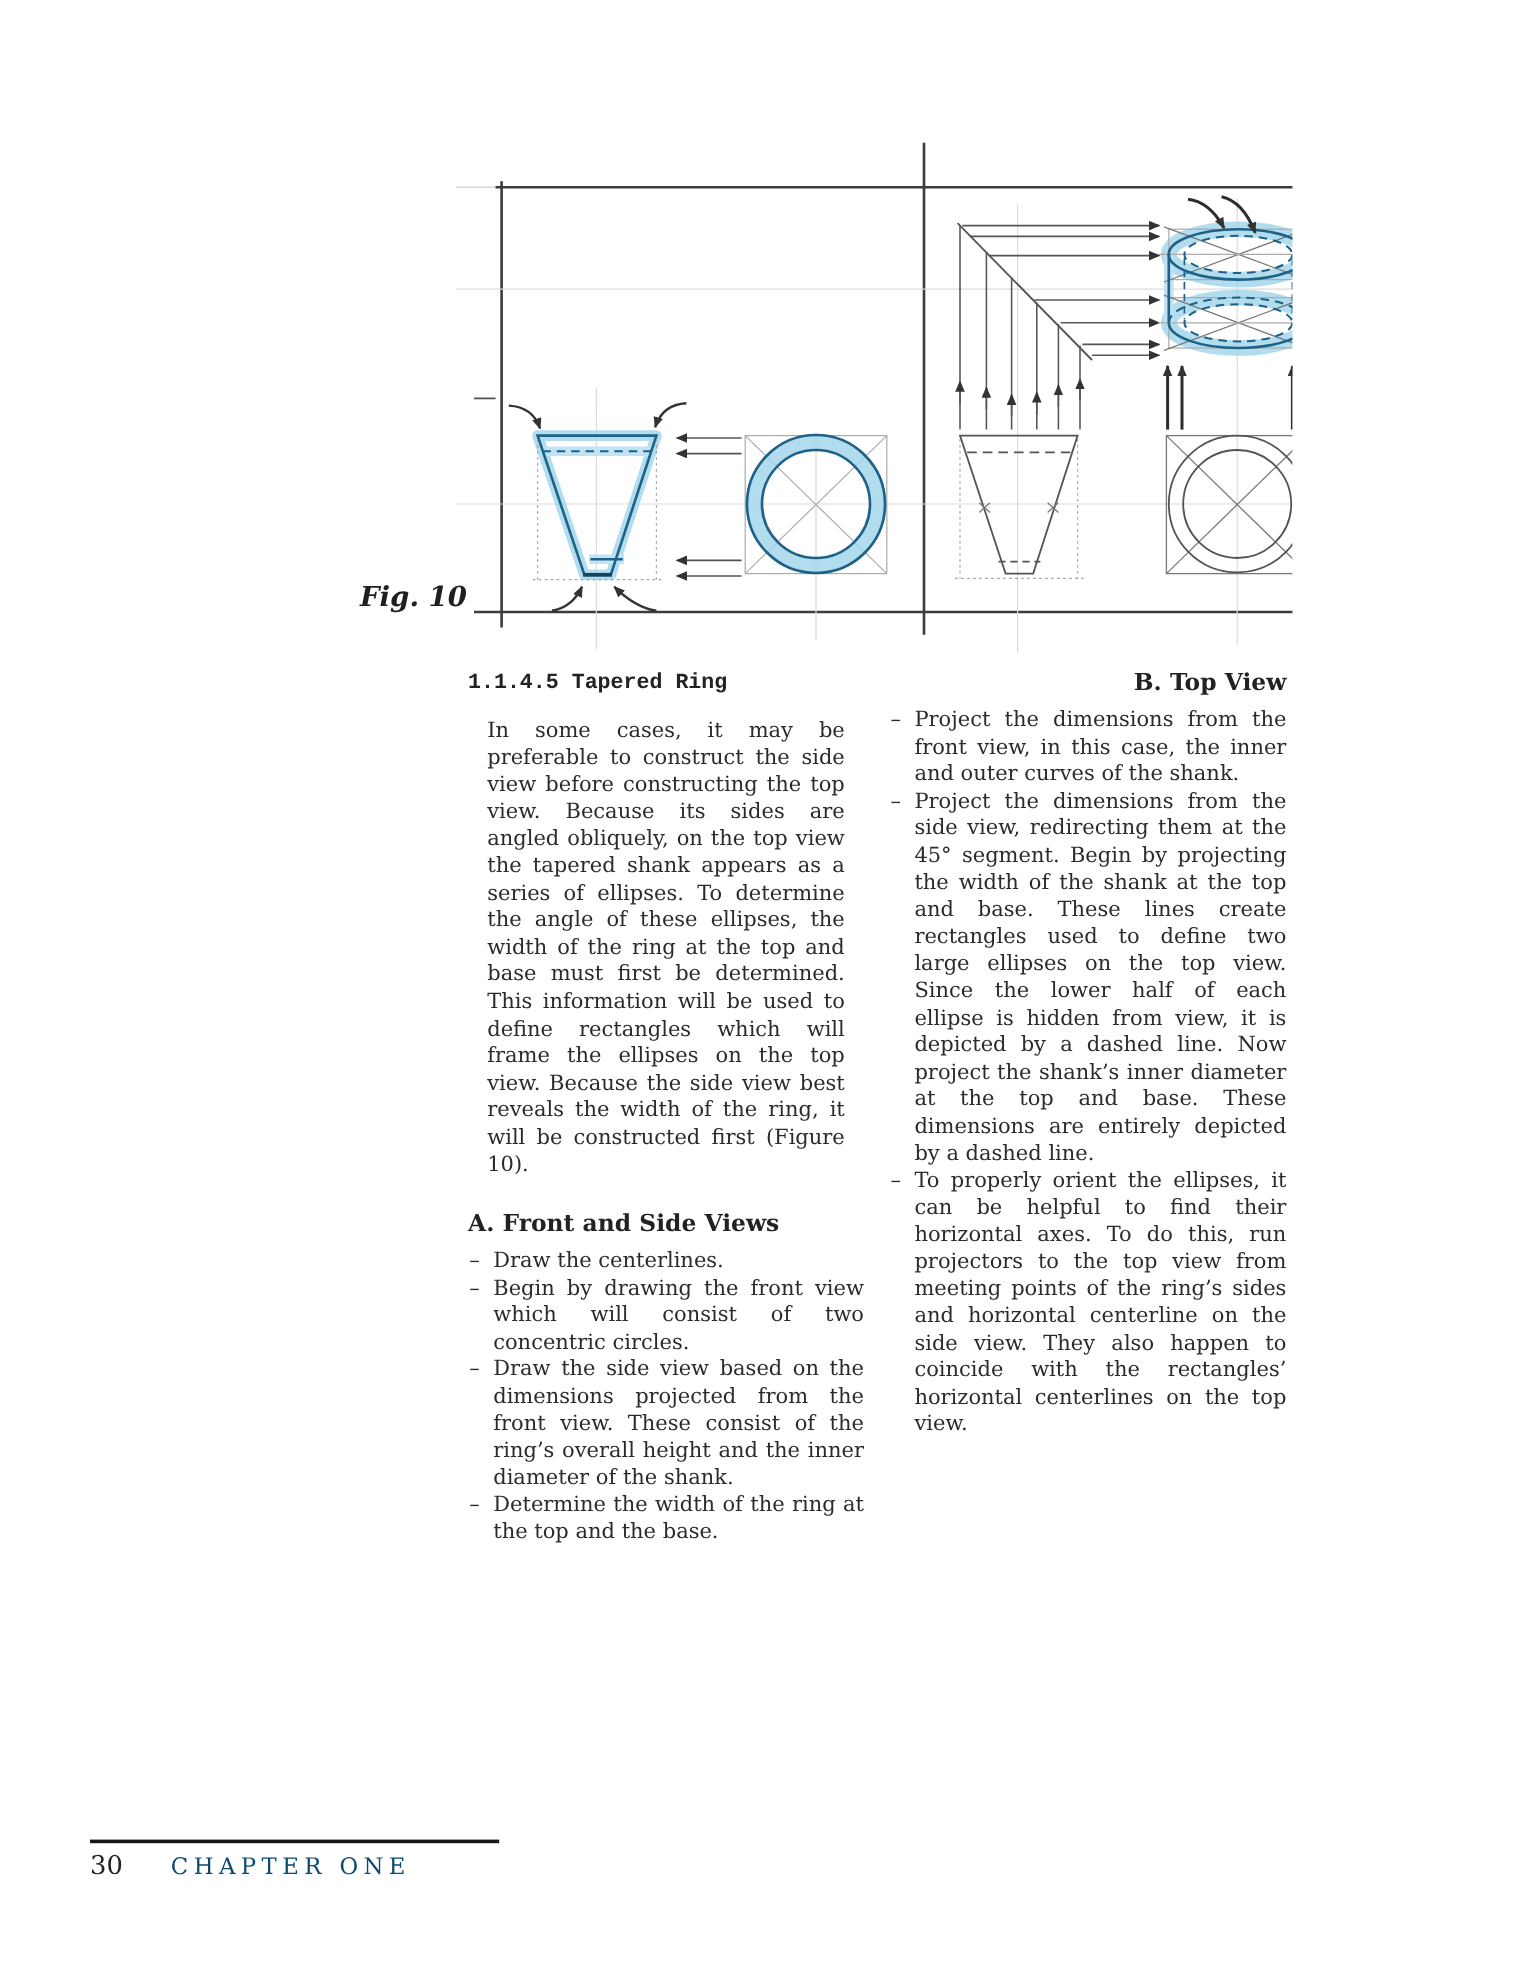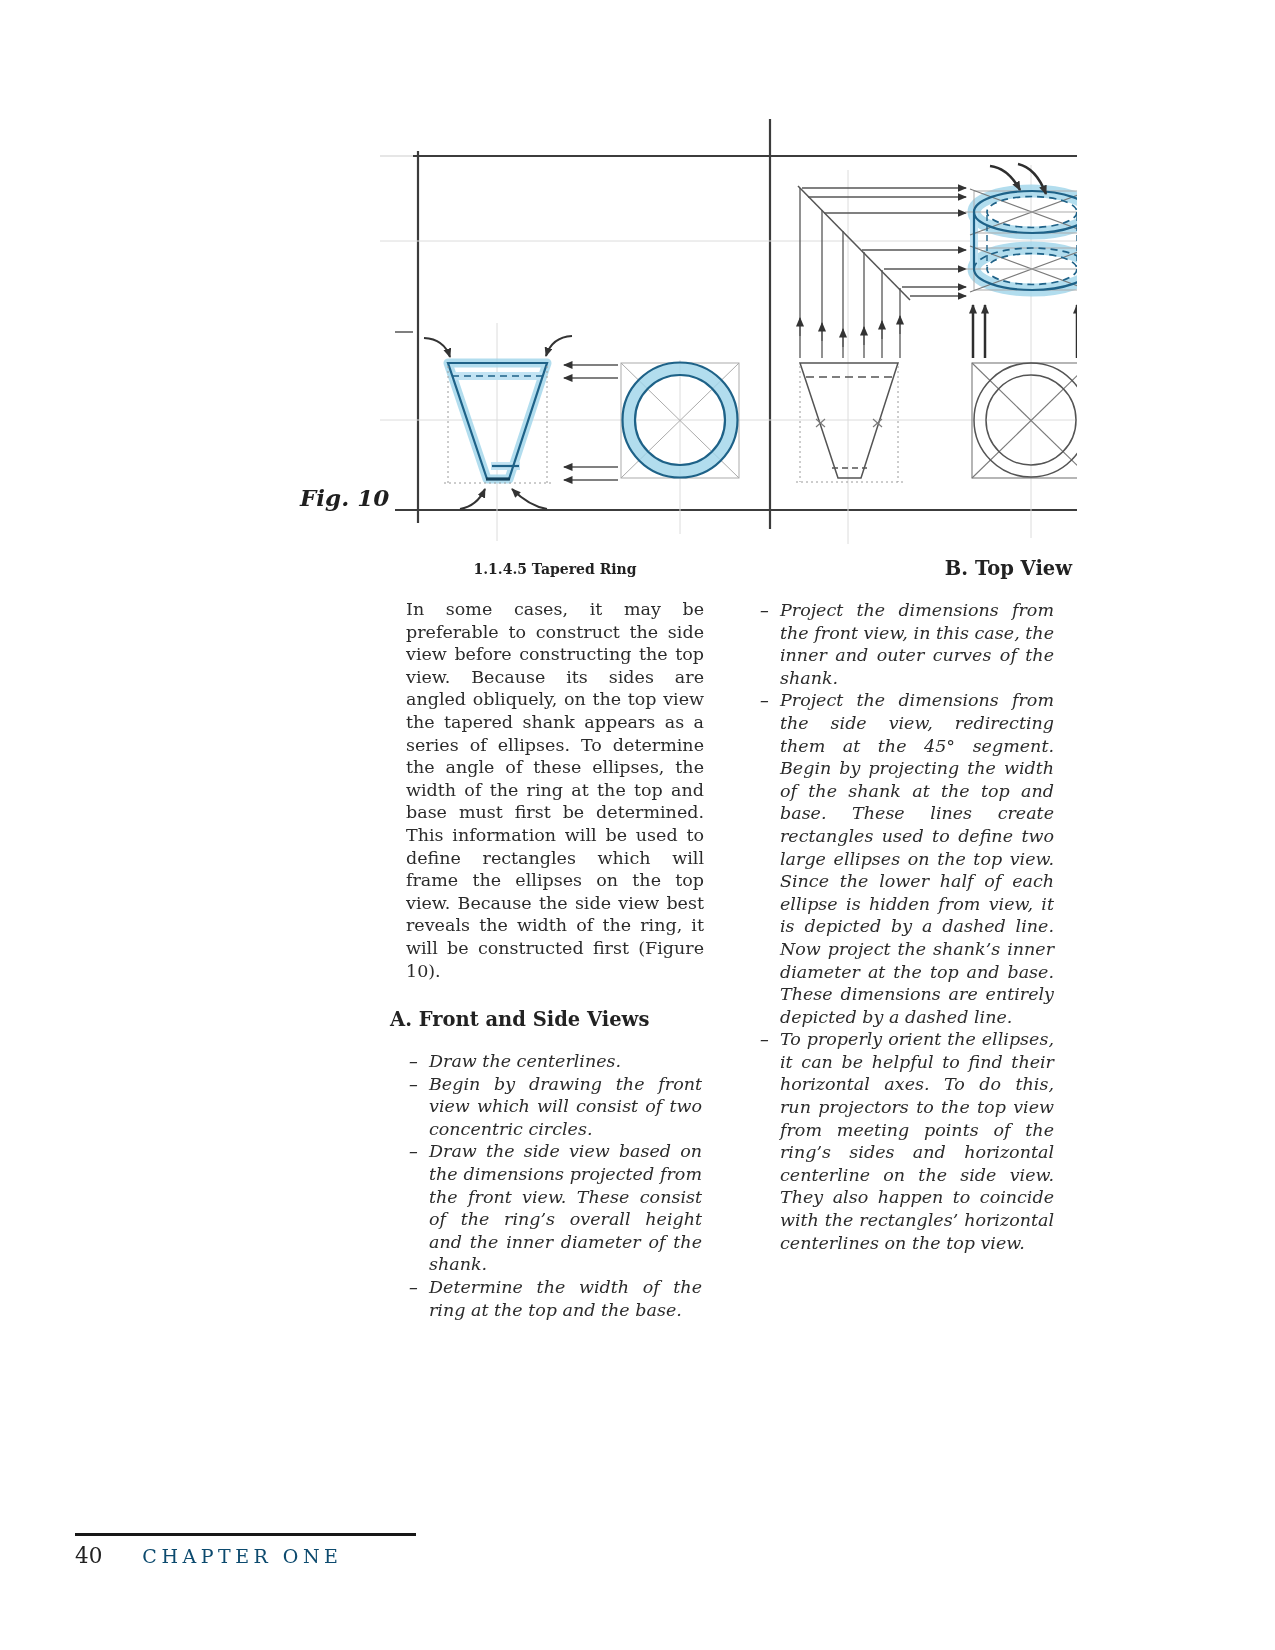--- a/index.html
+++ b/index.html
@@ -37,25 +37,25 @@
   svg .glow{stroke:var(--highlight_blue);stroke-width:9;fill:none;opacity:.8;stroke-linejoin:round;}
   svg .glowW{stroke:var(--highlight_blue);stroke-width:13;fill:none;opacity:.8;}
   svg .glowL{stroke:#bfe2f2;stroke-width:8;fill:none;opacity:.95;}
   svg .arrow{stroke:#333333;stroke-width:2;fill:none;}
   svg .arrowB{stroke:#2e2e2e;stroke-width:2.5;fill:none;}
   svg .proj{stroke:#565656;stroke-width:1.3;fill:none;}
   
   .col{position:absolute;top:556px;font-size:17.5px;line-height:22.6px;text-align:justify;}
   #col-left{left:390px;width:330px;}
   #col-right{left:741px;width:331px;}
-  .sec-head{font-weight:bold;font-size:14px;line-height:26px;margin:0 0 9px 0;text-align:center;color:#222;}
+  .sec-head{font-weight:bold;font-size:18px;line-height:26px;margin:0 0 9px 0;text-align:left;color:#222;font-family:Liberation Mono, monospace;}
   .sub-head{font-weight:bold;font-size:19.5px;line-height:25px;margin:25px 0 8px 0;text-align:left;color:#222;}
   .sub-head.first{margin-top:0;text-align:right;}
   p.body-par{margin:16px;}
-  ul.dash-list{list-style:none;margin:18px;padding:0;font-style:italic;}
+  ul.dash-list{list-style:none;margin:0;padding:0;}
   ul.dash-list li{position:relative;padding-left:21px;margin:0;}
   ul.dash-list li::before{content:"–";position:absolute;left:1px;top:0;}
   
   #footer-rule{position:absolute;left:75px;top:1533px;width:341px;height:3px;background:#171717;}
   #footer{position:absolute;left:75px;top:1543px;display:flex;align-items:baseline;}
   #page-number{font-size:21.5px;color:#222;}
   #chapter-name{font-size:19px;letter-spacing:4.5px;color:#0c4a6e;margin-left:40px;}
 </style>
 </head>
 <body>
@@ -222,17 +222,17 @@
     <h3 class="sub-head first">B. Top View</h3>
     <ul class="dash-list">
       <li>Project the dimensions from the front view, in this case, the inner and outer curves of the shank.</li>
       <li>Project the dimensions from the side view, redirecting them at the 45° segment. Begin by projecting the width of the shank at the top and base. These lines create rectangles used to define two large ellipses on the top view. Since the lower half of each ellipse is hidden from view, it is depicted by a dashed line. Now project the shank’s inner diameter at the top and base. These dimensions are entirely depicted by a dashed line.</li>
       <li>To properly orient the ellipses, it can be helpful to find their horizontal axes. To do this, run projectors to the top view from meeting points of the ring’s sides and horizontal centerline on the side view. They also happen to coincide with the rectangles’ horizontal centerlines on the top view.</li>
     </ul>
   </div>
 
   <div id="footer-rule"></div>
   <div id="footer">
-    <span id="page-number">40</span>
+    <span id="page-number">30</span>
     <span id="chapter-name">CHAPTER ONE</span>
   </div>
 
 </div>
 
 </body></html>

